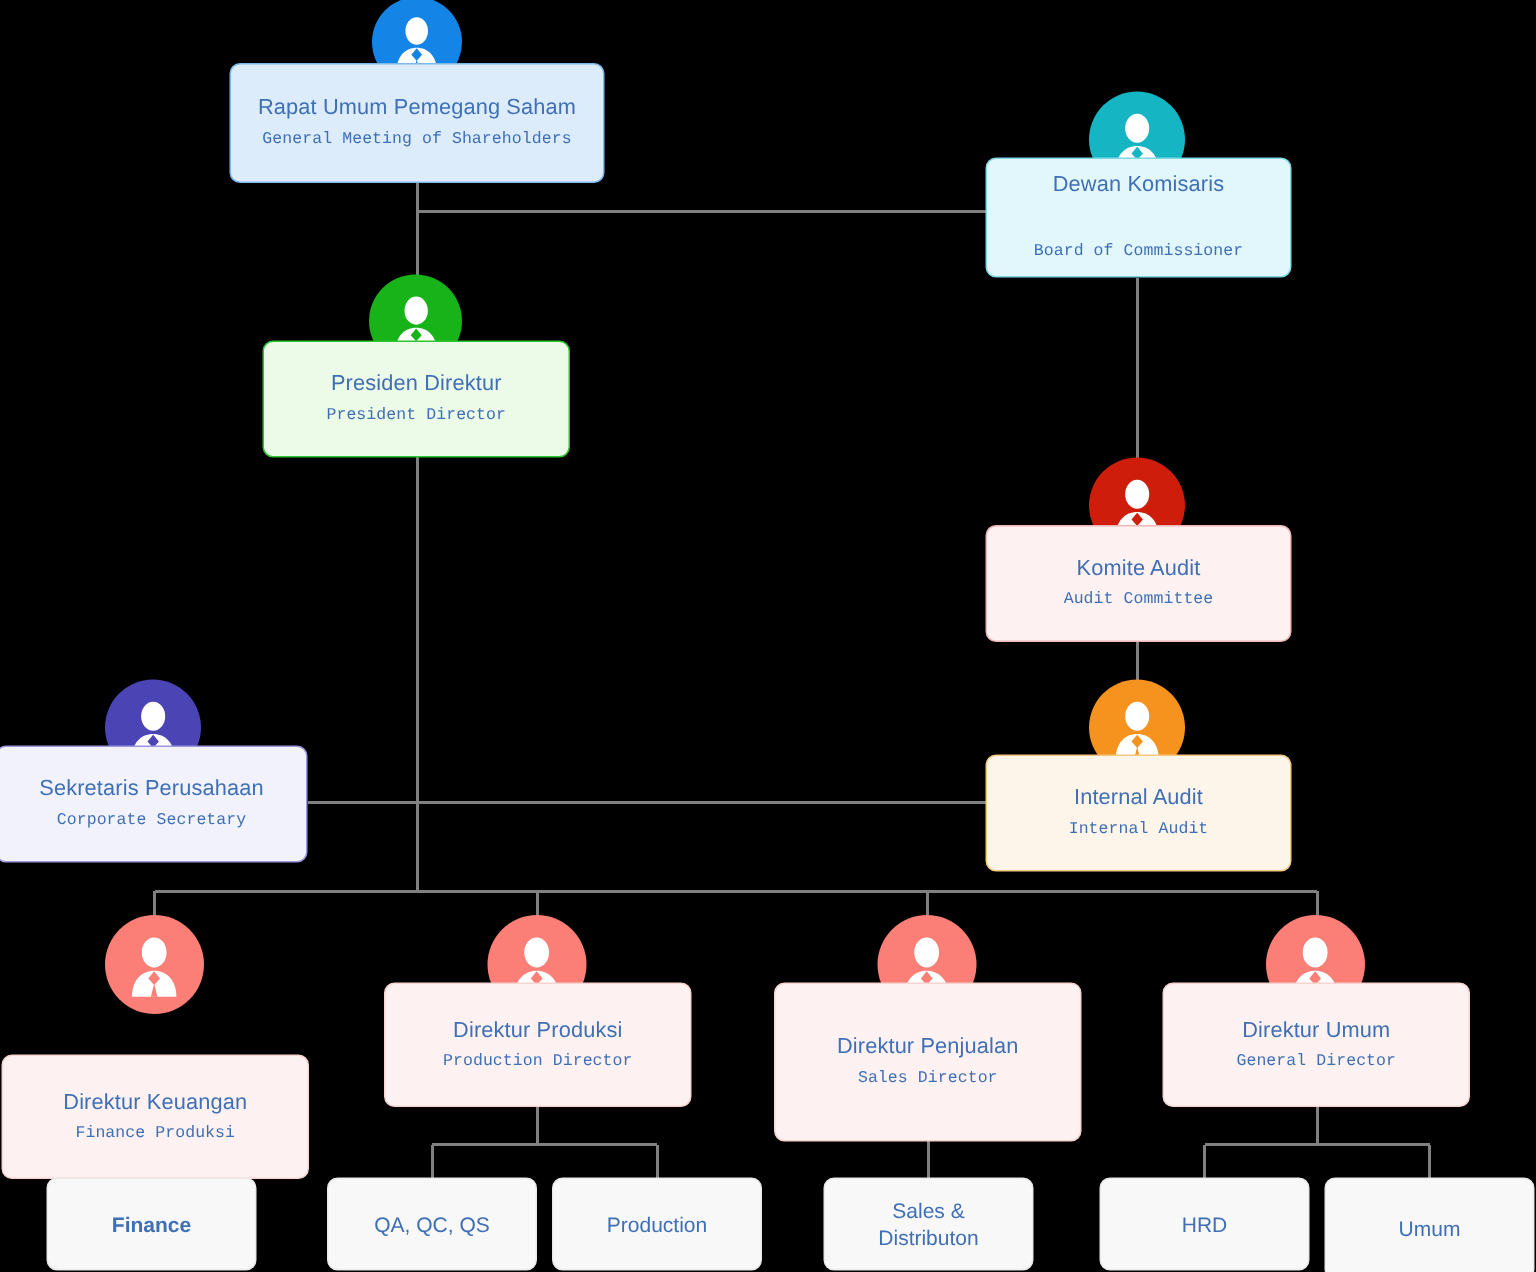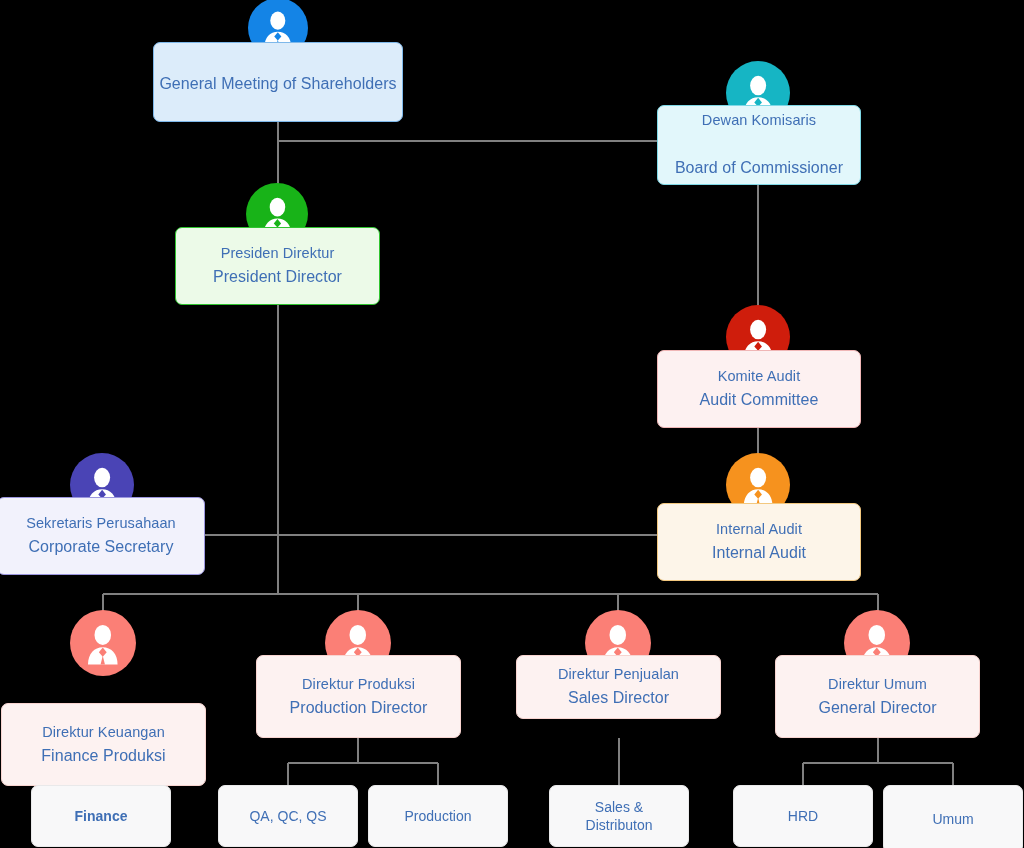--- a/index.html
+++ b/index.html
@@ -44,25 +44,26 @@
     justify-content: center;
     text-align: center;
   }
   .node .title {
     font-size: 14.5px;
     line-height: 1.25;
     color: #3f6fb5;
     letter-spacing: 0.1px;
   }
   .node .subtitle {
-    font-size: 16px;
+    font-size: 11px;
     line-height: 1.3;
     color: #3f6fb5;
     margin-top: 5px;
     letter-spacing: 0.05px;
+    font-family: Liberation Mono, monospace;
   }
 
   
   .leaf {
     position: absolute;
     box-sizing: border-box;
     border-radius: 7px;
     border: 1px solid #e9e9ea;
     background: #f8f8f9;
     display: flex;
@@ -121,20 +122,21 @@
   <div id="nodes-layer">
       <div class="avatar" style="left: 248px; top: -2px; width: 60px; height: 60px; background: rgb(20, 132, 230); color: rgb(20, 132, 230);">
         <svg viewBox="0 0 100 100">
           <ellipse cx="50" cy="32" rx="19" ry="23" fill="#ffffff"></ellipse>
           <path d="M16 100 C16 74 31 60 50 60 C69 60 84 74 84 100 Z" fill="#ffffff"></path>
           <path d="M50 61 L41 72 L50 82 L59 72 Z" fill="currentColor"></path>
           <path d="M50 80 L45 100 L55 100 Z" fill="currentColor"></path>
         </svg>
       </div>
       <div class="node" style="left: 153px; top: 42px; width: 250px; height: 80px; background: rgb(220, 236, 250); border-color: rgb(126, 184, 234);">
+        <div class="title">Rapat Umum Pemegang Saham</div>
         <div class="subtitle">General Meeting of Shareholders</div>
       </div>
       <div class="avatar" style="left: 726px; top: 61px; width: 64px; height: 64px; background: rgb(22, 181, 196); color: rgb(22, 181, 196);">
         <svg viewBox="0 0 100 100">
           <ellipse cx="50" cy="32" rx="19" ry="23" fill="#ffffff"></ellipse>
           <path d="M16 100 C16 74 31 60 50 60 C69 60 84 74 84 100 Z" fill="#ffffff"></path>
           <path d="M50 61 L41 72 L50 82 L59 72 Z" fill="currentColor"></path>
           <path d="M50 80 L45 100 L55 100 Z" fill="currentColor"></path>
         </svg>
       </div>
@@ -215,21 +217,21 @@
         <div class="subtitle">Production Director</div>
       </div>
       <div class="avatar" style="left: 585px; top: 610px; width: 66px; height: 66px; background: rgb(251, 127, 118); color: rgb(251, 127, 118);">
         <svg viewBox="0 0 100 100">
           <ellipse cx="50" cy="32" rx="19" ry="23" fill="#ffffff"></ellipse>
           <path d="M16 100 C16 74 31 60 50 60 C69 60 84 74 84 100 Z" fill="#ffffff"></path>
           <path d="M50 61 L41 72 L50 82 L59 72 Z" fill="currentColor"></path>
           <path d="M50 80 L45 100 L55 100 Z" fill="currentColor"></path>
         </svg>
       </div>
-      <div class="node" style="left: 516px; top: 655px; width: 205px; height: 64px; background: rgb(253, 242, 241); border-color: rgb(248, 212, 208);">
+      <div class="node" style="left: 516px; top: 655px; width: 205px; height: 106px; background: rgb(253, 242, 241); border-color: rgb(248, 212, 208);">
         <div class="title">Direktur Penjualan</div>
         <div class="subtitle">Sales Director</div>
       </div>
       <div class="avatar" style="left: 844px; top: 610px; width: 66px; height: 66px; background: rgb(251, 127, 118); color: rgb(251, 127, 118);">
         <svg viewBox="0 0 100 100">
           <ellipse cx="50" cy="32" rx="19" ry="23" fill="#ffffff"></ellipse>
           <path d="M16 100 C16 74 31 60 50 60 C69 60 84 74 84 100 Z" fill="#ffffff"></path>
           <path d="M50 61 L41 72 L50 82 L59 72 Z" fill="currentColor"></path>
           <path d="M50 80 L45 100 L55 100 Z" fill="currentColor"></path>
         </svg>

